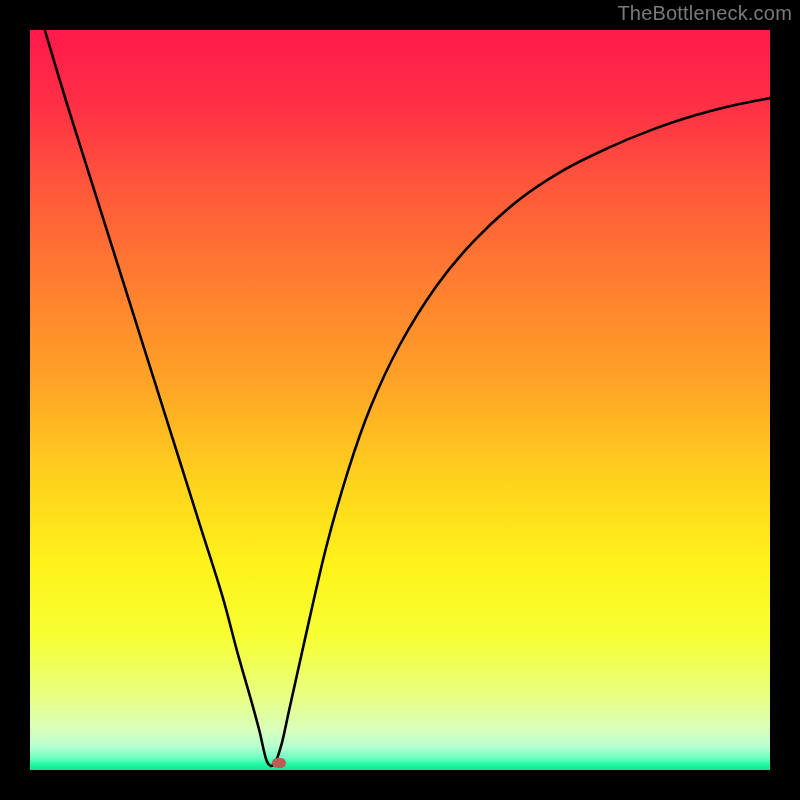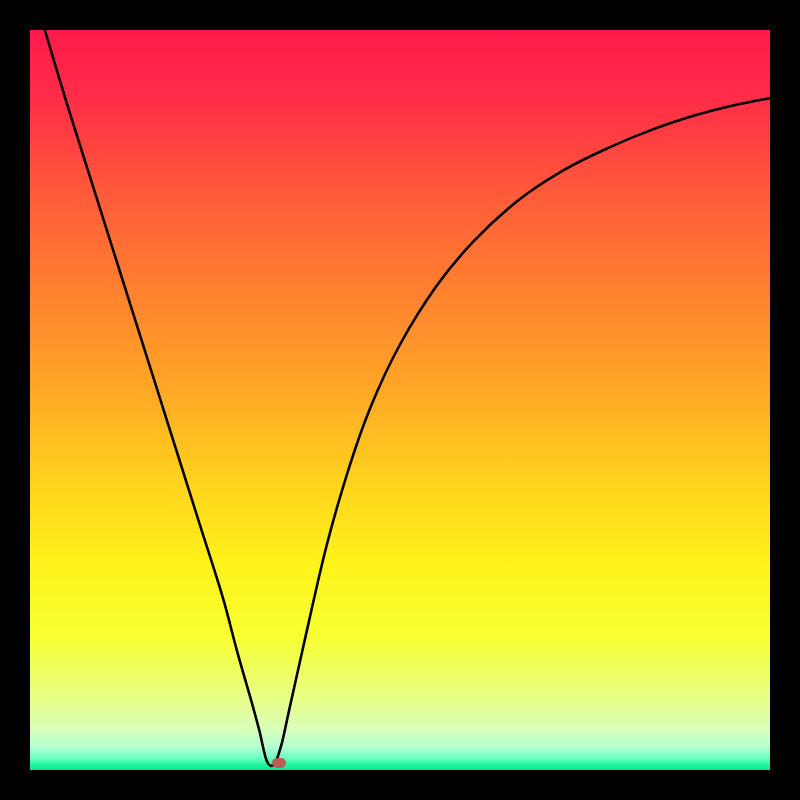--- a/index.html
+++ b/index.html
@@ -57,20 +57,21 @@
     border-radius: 5px;
     transform: translate(-50%, -50%);
     z-index: 3;
   }
 </style>
 </head>
 <body>
 
 <div class="frame">
 
+  <div class="watermark">TheBottleneck.com</div>
 
   <div class="plot-area">
 
     <svg class="gradient-bg" viewBox="0 0 100 100" preserveAspectRatio="none">
       <defs>
         <linearGradient id="bgGrad" x1="0" y1="0" x2="0" y2="1">
             <stop offset="0.00%" stop-color="#ff1a4b"></stop>
             <stop offset="10.00%" stop-color="#ff2f46"></stop>
             <stop offset="22.00%" stop-color="#ff5a3a"></stop>
             <stop offset="35.00%" stop-color="#ff8030"></stop>

